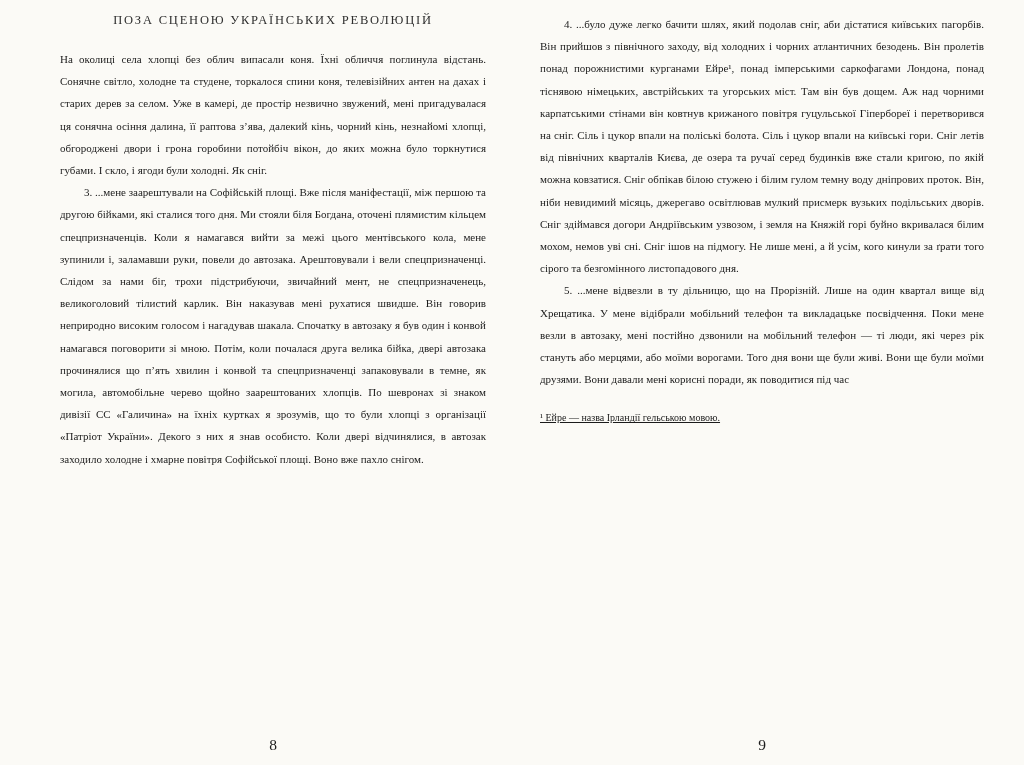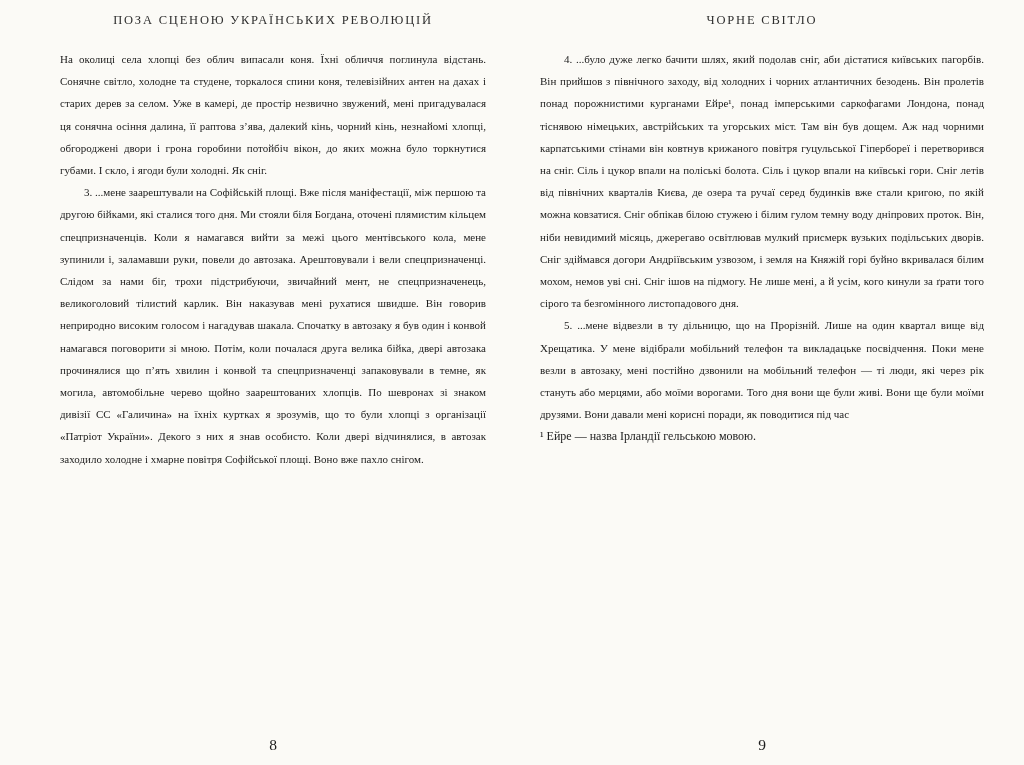--- a/index.html
+++ b/index.html
@@ -31,24 +31,25 @@
     white-space: nowrap;
   }
   .body-text {
     font-size: 11px;
     line-height: 22.2px;
     text-align: justify;
   }
   .body-text p { margin: 0; }
   p.indent { text-indent: 24px; }
   .footnote {
-    font-size: 12px;
+    font-size: 10px;
     line-height: 19px;
-    margin-top: 2px;
+    margin-top: 18px;
     text-align: justify;
+    text-decoration: underline;
   }
   .folio {
     position: absolute;
     bottom: 9px;
     text-align: center;
     font-size: 15.5px;
     color: #1b1b1b;
   }
   .folio-left  { left: 60px; width: 426px; }
   .folio-right { left: 28px; width: 444px; }
@@ -61,21 +62,20 @@
   <section class="page page-left">
     <header class="running-head">ПОЗА СЦЕНОЮ УКРАЇНСЬКИХ РЕВОЛЮЦІЙ</header>
     <div class="body-text">
       <p class="no-indent">На околиці села хлопці без облич випасали коня. Їхні обличчя поглинула відстань. Сонячне світло, холодне та студене, торкалося спини коня, телевізійних антен на дахах і старих дерев за селом. Уже в камері, де простір незвично звужений, мені пригадувалася ця сонячна осіння далина, її раптова з’ява, далекий кінь, чорний кінь, незнайомі хлопці, обгороджені двори і грона горобини потойбіч вікон, до яких можна було торкнутися губами. І скло, і ягоди були холодні. Як сніг.</p>
       <p class="indent">3. ...мене заарештували на Софійській площі. Вже після маніфестації, між першою та другою бійками, які сталися того дня. Ми стояли біля Богдана, оточені плямистим кільцем спецпризначенців. Коли я намагався вийти за межі цього ментівського кола, мене зупинили і, заламавши руки, повели до автозака. Арештовували і вели спецпризначенці. Слідом за нами біг, трохи підстрибуючи, звичайний мент, не спецпризначенець, великоголовий тілистий карлик. Він наказував мені рухатися швидше. Він говорив неприродно високим голосом і нагадував шакала. Спочатку в автозаку я був один і конвой намагався поговорити зі мною. Потім, коли почалася друга велика бійка, двері автозака прочинялися що п’ять хвилин і конвой та спецпризначенці запаковували в темне, як могила, автомобільне черево щойно заарештованих хлопців. По шевронах зі знаком дивізії СС «Галичина» на їхніх куртках я зрозумів, що то були хлопці з організації «Патріот України». Декого з них я знав особисто. Коли двері відчинялися, в автозак заходило холодне і хмарне повітря Софійської площі. Воно вже пахло снігом.</p>
     </div>
     <footer class="folio folio-left">8</footer>
   </section>
 
   <section class="page page-right">
-    <header class="running-head">ЧОРНЕ СВІТЛО</header>
     <div class="body-text">
       <p class="indent">4. ...було дуже легко бачити шлях, який подолав сніг, аби дістатися київських пагорбів. Він прийшов з північного заходу, від холодних і чорних атлантичних безодень. Він пролетів понад порожнистими курганами Ейре¹, понад імперськими саркофагами Лондона, понад тіснявою німецьких, австрійських та угорських міст. Там він був дощем. Аж над чорними карпатськими стінами він ковтнув крижаного повітря гуцульської Гіпербореї і перетворився на сніг. Сіль і цукор впали на поліські болота. Сіль і цукор впали на київські гори. Сніг летів від північних кварталів Києва, де озера та ручаї серед будинків вже стали кригою, по якій можна ковзатися. Сніг обпікав білою стужею і білим гулом темну воду дніпрових проток. Він, ніби невидимий місяць, джерегаво освітлював мулкий присмерк вузьких подільських дворів. Сніг здіймався догори Андріївським узвозом, і земля на Княжій горі буйно вкривалася білим мохом, немов уві сні. Сніг ішов на підмогу. Не лише мені, а й усім, кого кинули за ґрати того сірого та безгомінного листопадового дня.</p>
       <p class="indent">5. ...мене відвезли в ту дільницю, що на Прорізній. Лише на один квартал вище від Хрещатика. У мене відібрали мобільний телефон та викладацьке посвідчення. Поки мене везли в автозаку, мені постійно дзвонили на мобільний телефон — ті люди, які через рік стануть або мерцями, або моїми ворогами. Того дня вони ще були живі. Вони ще були моїми друзями. Вони давали мені корисні поради, як поводитися під час</p>
     </div>
     <div class="footnote">¹ Ейре — назва Ірландії гельською мовою.</div>
     <footer class="folio folio-right">9</footer>
   </section>
 
 </div>
 

